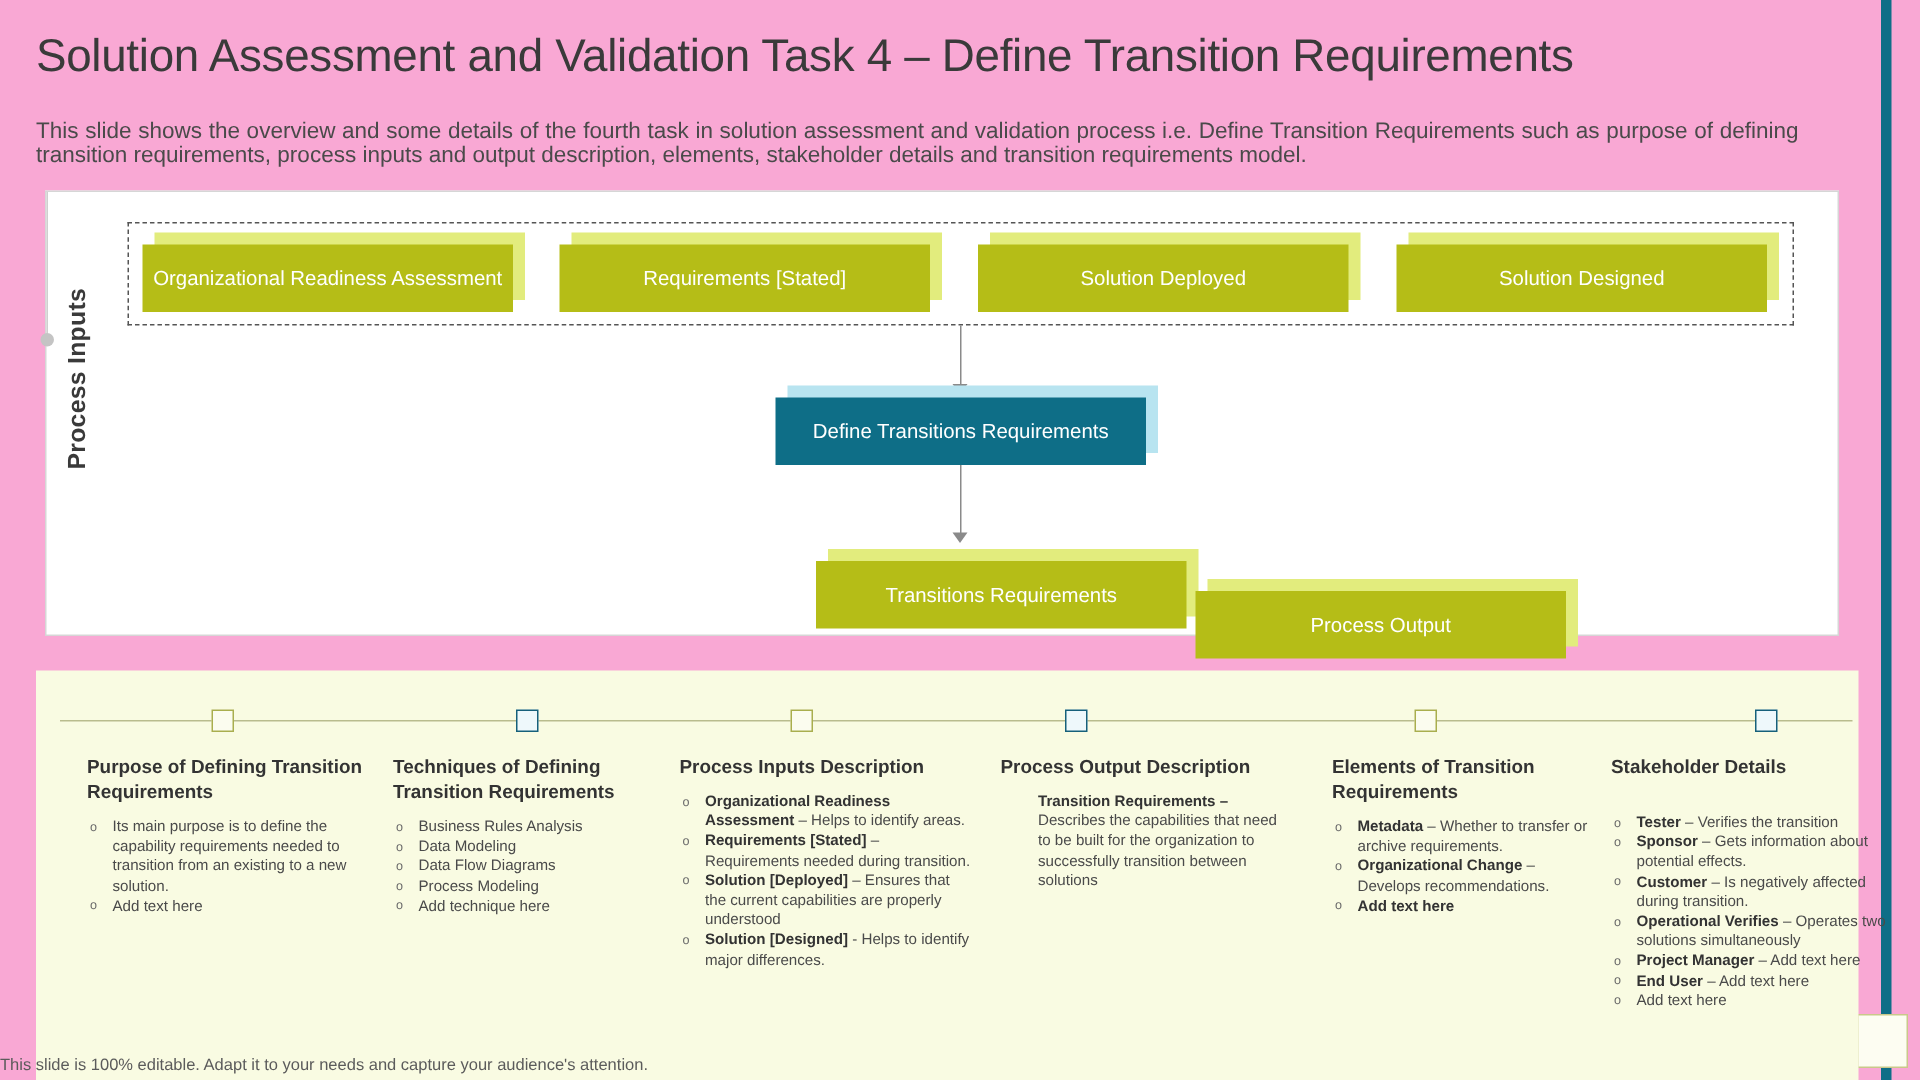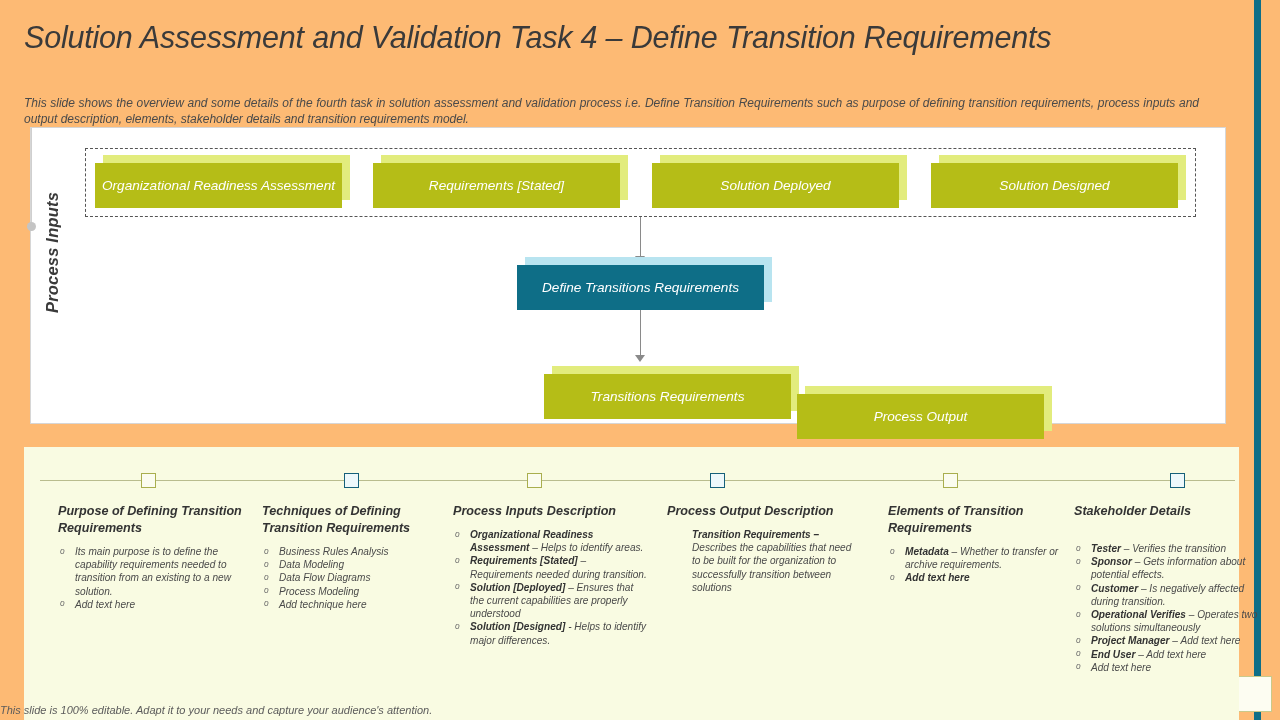--- a/index.html
+++ b/index.html
@@ -2,41 +2,41 @@
 <html><head>
 <meta charset="utf-8">
 <style>
   * { box-sizing: border-box; margin: 0; padding: 0; }
   html, body {
     width: 1280px; height: 720px;
     background: #ffffff;
     font-family: "Liberation Sans", sans-serif;
     overflow: hidden;
   }
-  #slide { position: relative; width: 1280px; height: 720px; background: #fdba74; font-style: italic; }
+  #slide { position: relative; width: 1280px; height: 720px; background: #f9a8d4; }
 
   
   .edge-bar {
     position: absolute; top: 0; right: 19px; width: 7px; height: 720px;
     background: #0e6e87;
   }
   .edge-square {
     position: absolute; right: 8px; bottom: 8px;
     width: 34px; height: 36px; border: 1px solid #c9c98a; background: #fdfdf2;
   }
 
   
   .title {
     position: absolute; left: 24px; top: 20px; width: 1140px;
     font-size: 30.5px; font-weight: normal; color: #3a3a3a;
     letter-spacing: -0.2px; white-space: nowrap;
   }
   .subtitle {
-    position: absolute; left: 24px; top: 96px; width: 1175px;
-    font-size: 12px; color: #4a4a4a; line-height: 15.5px;
+    position: absolute; left: 24px; top: 80px; width: 1175px;
+    font-size: 15px; color: #4a4a4a; line-height: 15.5px;
     text-align: justify;
   }
 
   
   .diagram-frame {
     position: absolute; left: 30px; top: 127px; width: 1196px; height: 297px;
     border: 1px solid #d6d6d6; background: #fff;
   }
   .axis-line {
     position: absolute; left: 31px; top: 128px; width: 1px; height: 99px;
@@ -226,20 +226,21 @@
     <h3>Process Output Description</h3>
     <p class="plain">
       <b>Transition Requirements –</b><span> Describes the capabilities that need to be built  for the organization to successfully transition between solutions</span>
     </p>
   </div>
 
   <div class="col" style="left:851px; width:180px;margin-left:37px;">
     <h3>Elements of Transition Requirements</h3>
     <ul>
       <li><b>Metadata</b><span> – Whether to transfer or archive requirements.</span></li>
+      <li><b>Organizational Change</b><span> – Develops recommendations.</span></li>
       <li><b>Add text here</b><span></span></li>
     </ul>
   </div>
 
   <div class="col" style="left:1074px; width:190px;">
     <h3>Stakeholder Details</h3>
     <ul style="margin-top:22px;">
       <li><b>Tester</b><span> – Verifies the transition</span></li>
       <li><b>Sponsor</b><span> – Gets information about potential effects.</span></li>
       <li><b>Customer</b><span> – Is negatively affected during transition.</span></li>

